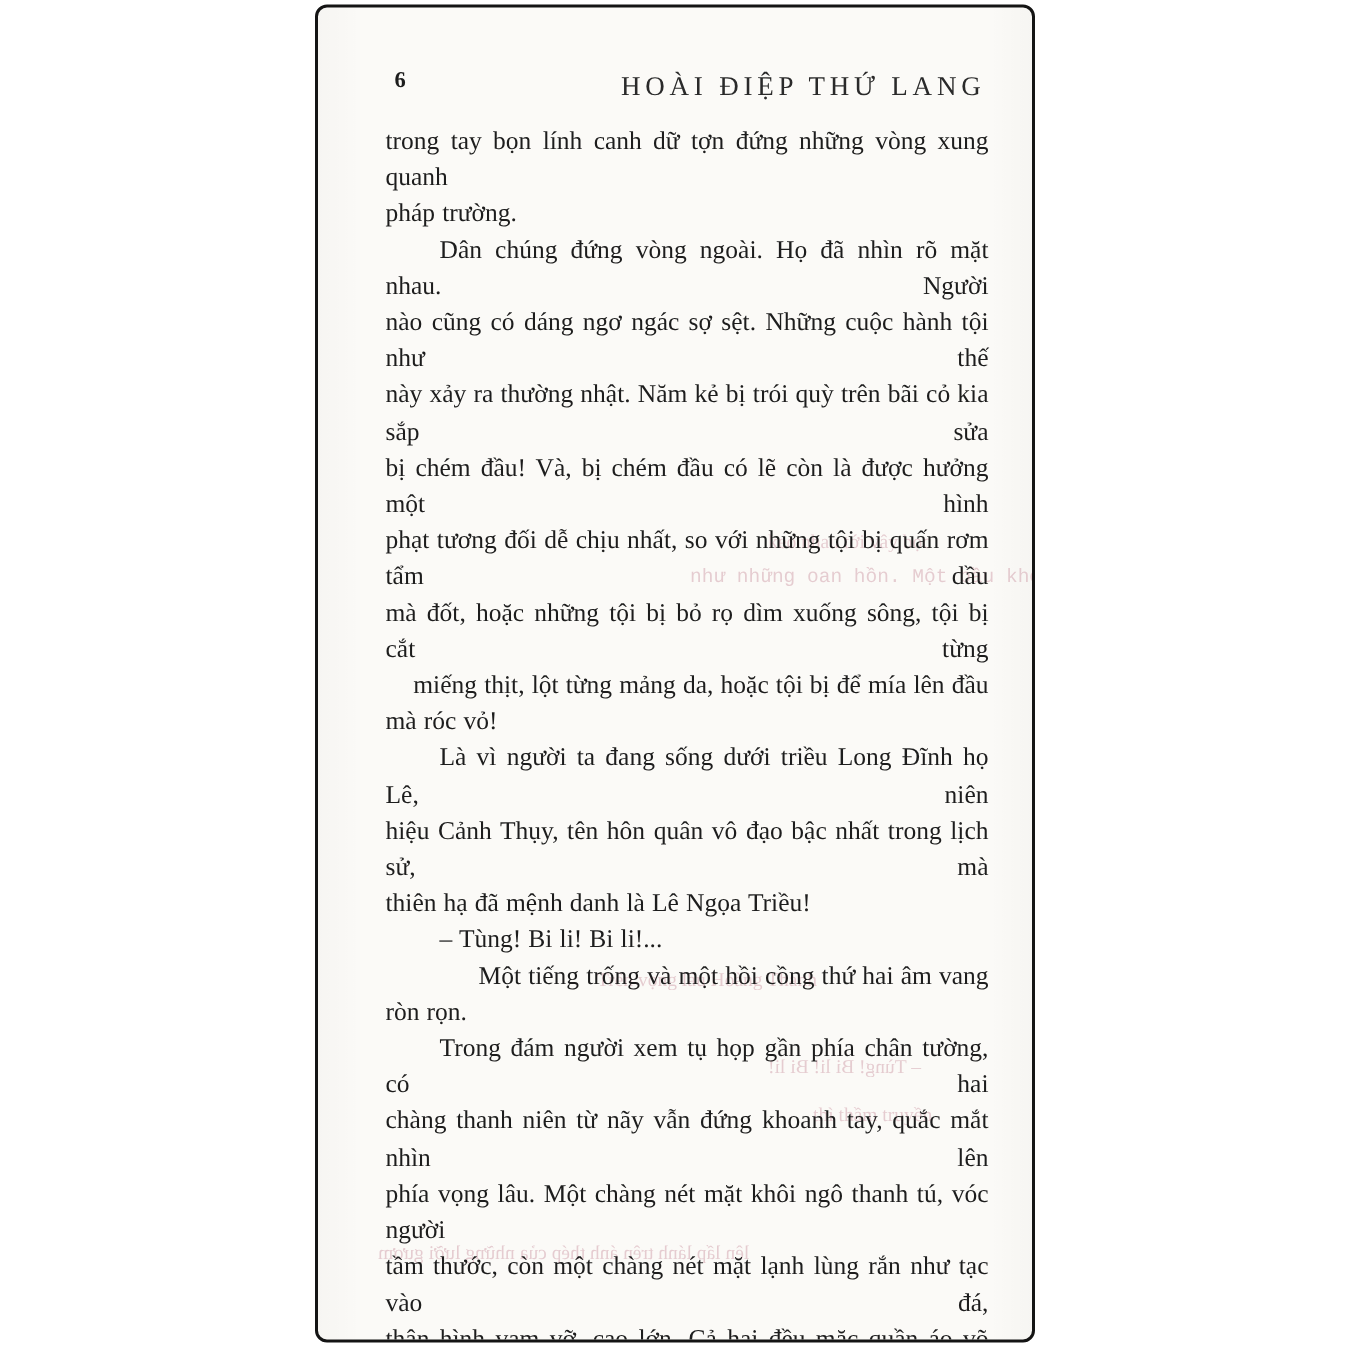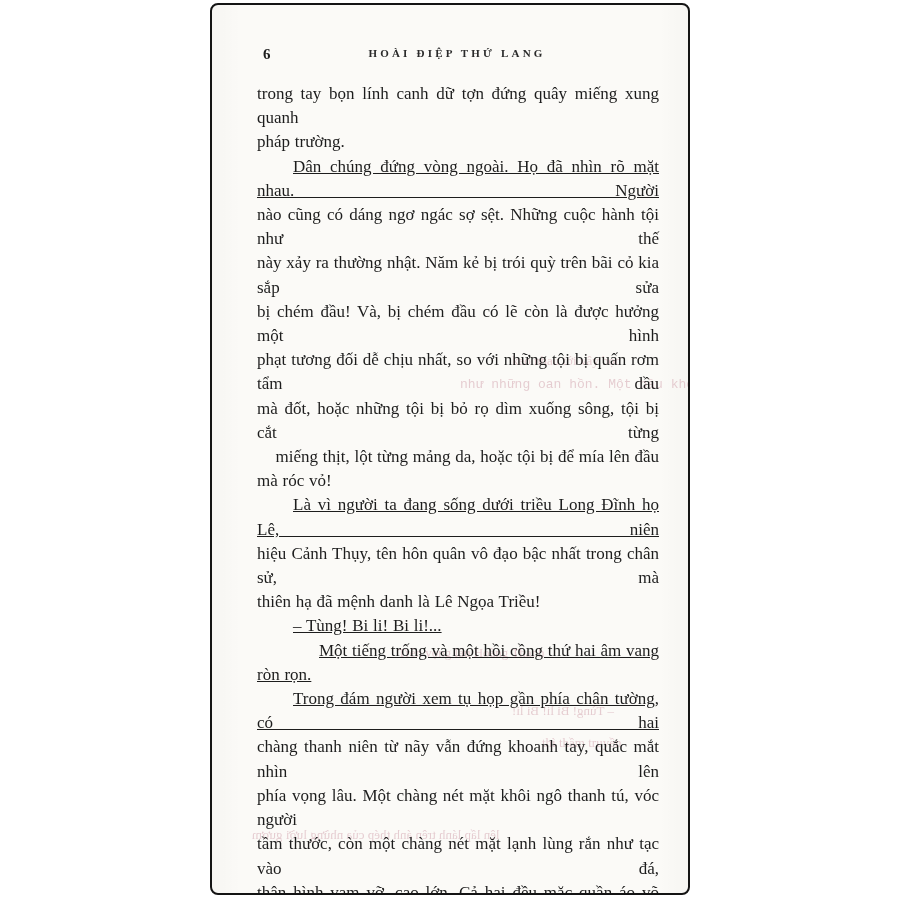--- a/index.html
+++ b/index.html
@@ -45,23 +45,23 @@
     top: 1px;
     font-size: 15px;
     font-weight: bold;
     letter-spacing: 0.5px;
   }
   .running-title {
     position: absolute;
     left: 0;
     top: 2px;
     width: 100%;
-    text-align: center;
-    font-size: 11px;
-    font-weight: bold;
+    text-align: right;
+    font-size: 18px;
+    font-weight: normal;
     letter-spacing: 3.2px;
     color: #2a2a2a;
     white-space: nowrap;
   }
   .body-text {
     position: absolute;
     left: 45px;
     top: 77px;
     width: 402px;
     font-size: 17px;
@@ -74,21 +74,20 @@
     text-align-last: justify;
     white-space: normal;
     word-spacing: 0.5px;
   }
   .line.para-end {
     text-align: right;
     text-align-last: left;
   }
   .line.indent {
     text-indent: 36px;
-    text-decoration: underline;
   }
   .bleed-layer {
     position: absolute;
     left: 0;
     top: 0;
     width: 100%;
     height: 100%;
     z-index: 1;
     pointer-events: none;
   }
@@ -116,31 +115,31 @@
     </div>
     <div class="bleed-layer" id="bleed-layer">
         <div class="bleed" style="left: 300px; top: 348px;">keo nhau tới vây bọc</div>
         <div class="bleed" style="left: 248px; top: 372px; font-family: Liberation Mono, monospace;">như những oan hồn. Một bầu không khí</div>
         <div class="bleed" style="left: 155px; top: 640px; padding-left: 31px;">Trên vọng lâu Hoàng Thanh</div>
         <div class="bleed" style="left: 330px; top: 730px; text-align: right;">thì thầm truyền</div>
         <div class="bleed mirrored" style="left: 300px; top: 698px;">– Tùng! Bi li! Bi li!</div>
         <div class="bleed mirrored" style="left: 40px; top: 822px;">lên lấp lánh trên ánh thép của những lưỡi gươm</div>
       </div>
     <div class="body-text" id="body-text">
-        <div class="line">trong tay bọn lính canh dữ tợn đứng quây miếng xung quanh</div>
+        <div class="line">trong tay bọn lính canh dữ tợn đứng những vòng xung quanh</div>
         <div class="line para-end">pháp trường.</div>
         <div class="line indent">Dân chúng đứng vòng ngoài. Họ đã nhìn rõ mặt nhau. Người</div>
         <div class="line">nào cũng có dáng ngơ ngác sợ sệt. Những cuộc hành tội như thế</div>
         <div class="line">này xảy ra thường nhật. Năm kẻ bị trói quỳ trên bãi cỏ kia sắp sửa</div>
         <div class="line">bị chém đầu! Và, bị chém đầu có lẽ còn là được hưởng một hình</div>
         <div class="line">phạt tương đối dễ chịu nhất, so với những tội bị quấn rơm tẩm dầu</div>
         <div class="line">mà đốt, hoặc những tội bị bỏ rọ dìm xuống sông, tội bị cắt từng</div>
         <div class="line para-end">miếng thịt, lột từng mảng da, hoặc tội bị để mía lên đầu mà róc vỏ!</div>
         <div class="line indent">Là vì người ta đang sống dưới triều Long Đĩnh họ Lê, niên</div>
-        <div class="line">hiệu Cảnh Thụy, tên hôn quân vô đạo bậc nhất trong chân sử, mà</div>
+        <div class="line">hiệu Cảnh Thụy, tên hôn quân vô đạo bậc nhất trong lịch sử, mà</div>
         <div class="line para-end">thiên hạ đã mệnh danh là Lê Ngọa Triều!</div>
         <div class="line para-end indent">– Tùng! Bi li! Bi li!...</div>
         <div class="line para-end indent">Một tiếng trống và một hồi cồng thứ hai âm vang ròn rọn.</div>
         <div class="line indent">Trong đám người xem tụ họp gần phía chân tường, có hai</div>
         <div class="line">chàng thanh niên từ nãy vẫn đứng khoanh tay, quắc mắt nhìn lên</div>
         <div class="line">phía vọng lâu. Một chàng nét mặt khôi ngô thanh tú, vóc người</div>
         <div class="line">tầm thước, còn một chàng nét mặt lạnh lùng rắn như tạc vào đá,</div>
         <div class="line">thân hình vạm vỡ, cao lớn. Cả hai đều mặc quần áo võ sinh, với</div>
       </div>
   </div>

